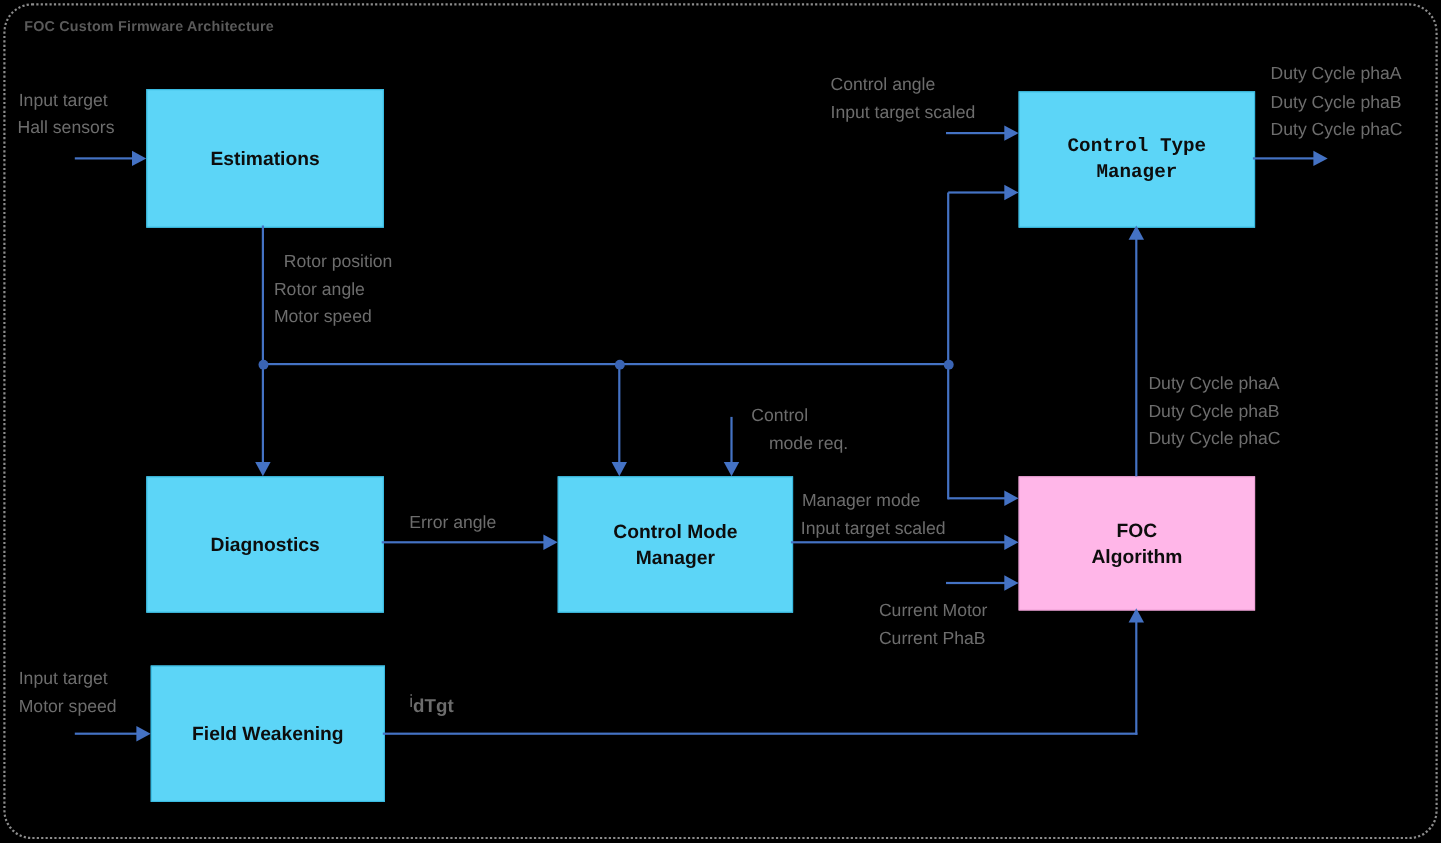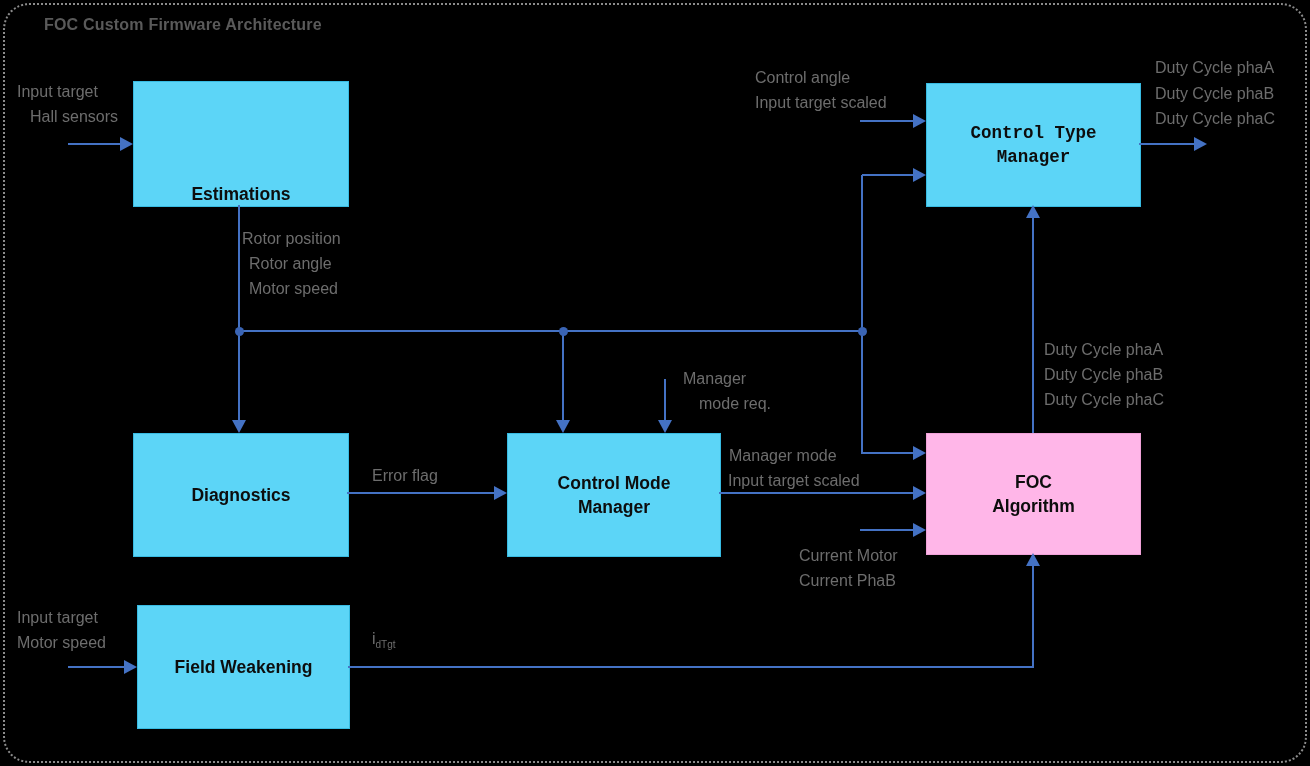--- a/index.html
+++ b/index.html
@@ -9,112 +9,112 @@
   html,body{margin:0;padding:0;background:#000;}
   .canvas{
     position:relative;width:1310px;height:766px;background:var(--background);
     font-family:"Liberation Sans", sans-serif;overflow:hidden;
   }
   .frame{
     position:absolute;left:3px;top:3px;right:3px;bottom:3px;
     border:2px dotted var(--frame);border-radius:26px;pointer-events:none;
   }
   .title{
-    position:absolute;left:22px;top:16px;font-size:16px;font-weight:bold;
-    color:var(--title);letter-spacing:.2px;margin-left:22px;
+    position:absolute;left:22px;top:16px;font-size:13px;font-weight:bold;
+    color:var(--title);letter-spacing:.2px;
   }
   .block{
     position:absolute;display:flex;align-items:center;justify-content:center;
     text-align:center;font-weight:bold;font-size:17.5px;color:#0d0d0d;line-height:1.4;
   }
   .cyan{background:var(--box-cyan);border:1px solid #38bbe2;}
   .pink{background:var(--box-pink);border:1px solid #f0a2d8;}
   .lbl{position:absolute;font-size:16px;color:var(--label);white-space:nowrap;line-height:1;}
   .hline,.vline{position:absolute;background:var(--line);}
   .hline{height:2px;}
   .vline{width:2px;}
   .arr{position:absolute;width:0;height:0;}
   .arr.r{border-top:7px solid transparent;border-bottom:7px solid transparent;border-left:13px solid var(--line);}
   .arr.d{border-left:7px solid transparent;border-right:7px solid transparent;border-top:13px solid var(--line);}
   .arr.u{border-left:7px solid transparent;border-right:7px solid transparent;border-bottom:13px solid var(--line);}
   .dot{position:absolute;width:9px;height:9px;border-radius:50%;background:var(--dot);}
-  .sub{font-size:10px;}
+  .sub{font-size:17px;font-weight:bold;}
 </style>
 </head>
 <body>
 
 <div class="canvas">
   <div class="frame"></div>
 
   <div class="title">FOC Custom Firmware Architecture</div>
 
-  <div class="block cyan" style="left:133px;top:81px;width:214px;height:124px;align-items:flex-end;">
+  <div class="block cyan" style="left:133px;top:81px;width:214px;height:124px;">
     <span>Estimations</span>
   </div>
   <div class="block cyan" style="left:926px;top:83px;width:213px;height:122px;font-family:Liberation Mono, monospace;">
     <span style="display:inline-block;max-width:140px;">Control Type Manager</span>
   </div>
   <div class="block cyan" style="left:133px;top:433px;width:214px;height:122px;">
     <span>Diagnostics</span>
   </div>
   <div class="block cyan" style="left:507px;top:433px;width:212px;height:122px;">
     <span style="display:inline-block;max-width:150px;">Control Mode Manager</span>
   </div>
   <div class="block pink" style="left:926px;top:433px;width:213px;height:120px;">
     <span style="display:inline-block;max-width:100px;">FOC Algorithm</span>
   </div>
   <div class="block cyan" style="left:137px;top:605px;width:211px;height:122px;">
     <span>Field Weakening</span>
   </div>
 
   <div class="lbl" style="left:17px;top:84px;">Input target</div>
-  <div class="lbl" style="left:30px;top:109px;">Hall sensors</div>
+  <div class="lbl" style="left:16px;top:109px;">Hall sensors</div>
   <div class="hline" style="left:68px;top:143px;width:53px;"></div>
   <div class="arr r" style="left:120px;top:137px;"></div>
 
   <div class="lbl" style="left:755px;top:70px;">Control angle</div>
   <div class="lbl" style="left:755px;top:95px;">Input target scaled</div>
   <div class="hline" style="left:860px;top:120px;width:54px;"></div>
   <div class="arr r" style="left:913px;top:114px;"></div>
 
   <div class="lbl" style="left:1155px;top:60px;">Duty Cycle phaA</div>
   <div class="lbl" style="left:1155px;top:86px;">Duty Cycle phaB</div>
   <div class="lbl" style="left:1155px;top:111px;">Duty Cycle phaC</div>
   <div class="hline" style="left:1139px;top:143px;width:56px;"></div>
   <div class="arr r" style="left:1194px;top:137px;"></div>
 
-  <div class="lbl" style="left:242px;top:231px;">Rotor position</div>
+  <div class="lbl" style="left:258px;top:231px;">Rotor position</div>
   <div class="lbl" style="left:249px;top:256px;">Rotor angle</div>
   <div class="lbl" style="left:249px;top:281px;">Motor speed</div>
   <div class="vline" style="left:238px;top:205px;height:216px;"></div>
   <div class="arr d" style="left:232px;top:420px;"></div>
   <div class="hline" style="left:239px;top:330px;width:624px;"></div>
   <div class="vline" style="left:562px;top:331px;height:90px;"></div>
   <div class="arr d" style="left:556px;top:420px;"></div>
   <div class="vline" style="left:861px;top:175px;height:279px;"></div>
   <div class="hline" style="left:862px;top:174px;width:52px;"></div>
   <div class="arr r" style="left:913px;top:168px;"></div>
   <div class="hline" style="left:862px;top:452px;width:52px;"></div>
   <div class="arr r" style="left:913px;top:446px;"></div>
   <div class="dot" style="left:235px;top:327px;"></div>
   <div class="dot" style="left:559px;top:327px;"></div>
   <div class="dot" style="left:858px;top:327px;"></div>
 
-  <div class="lbl" style="left:683px;top:371px;">Manager</div>
+  <div class="lbl" style="left:683px;top:371px;">Control</div>
   <div class="lbl" style="left:683px;top:396px;margin-left:16px;">mode req.</div>
   <div class="vline" style="left:664px;top:379px;height:42px;"></div>
   <div class="arr d" style="left:658px;top:420px;"></div>
 
   <div class="lbl" style="left:1044px;top:342px;">Duty Cycle phaA</div>
   <div class="lbl" style="left:1044px;top:367px;">Duty Cycle phaB</div>
   <div class="lbl" style="left:1044px;top:392px;">Duty Cycle phaC</div>
   <div class="vline" style="left:1032px;top:217px;height:216px;"></div>
   <div class="arr u" style="left:1026px;top:205px;"></div>
 
-  <div class="lbl" style="left:372px;top:468px;">Error flag</div>
+  <div class="lbl" style="left:372px;top:468px;">Error angle</div>
   <div class="hline" style="left:347px;top:492px;width:148px;"></div>
   <div class="arr r" style="left:494px;top:486px;"></div>
 
   <div class="lbl" style="left:729px;top:448px;">Manager mode</div>
   <div class="lbl" style="left:728px;top:473px;">Input target scaled</div>
   <div class="hline" style="left:719px;top:492px;width:195px;"></div>
   <div class="arr r" style="left:913px;top:486px;"></div>
 
   <div class="hline" style="left:860px;top:529px;width:54px;"></div>
   <div class="arr r" style="left:913px;top:523px;"></div>

